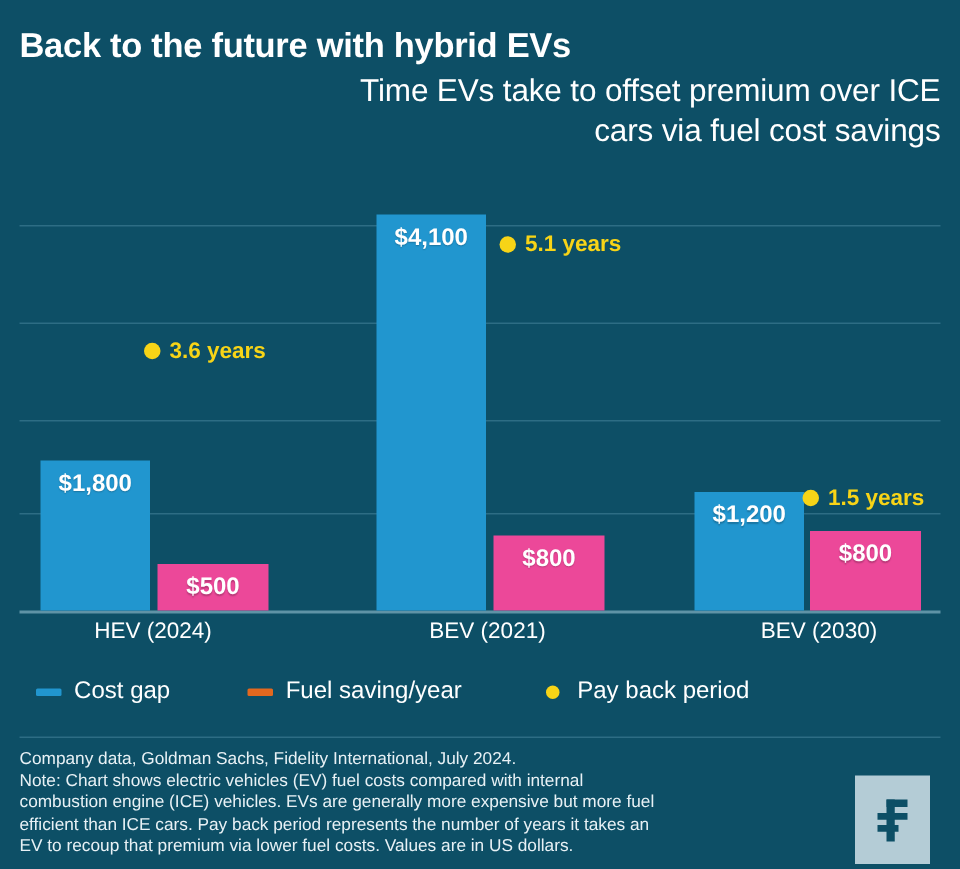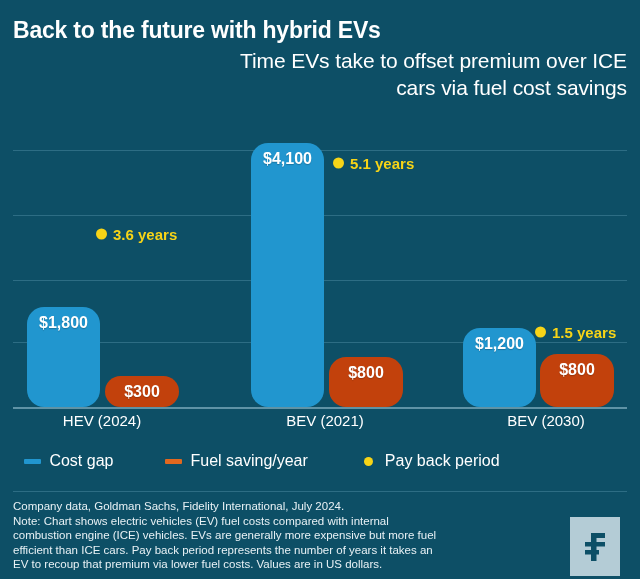--- a/index.html
+++ b/index.html
@@ -35,23 +35,23 @@
   }
   .gridline {
     position: absolute; left: 0; width: 100%;
     height: 1px; background: #2d6d84;
   }
   .axisline {
     position: absolute; left: 0; width: 100%;
     height: 2px; background: #5f93a6; bottom: -2px;
   }
 
-  .bar { position: absolute; bottom: 0; border-radius: 17px; }
+  .bar { position: absolute; bottom: 0; }
   .bar.blue   { background: #2196cf; }
-  .bar.orange { background: #c2410c; }
+  .bar.orange { background: #ec4899; }
   .bar .vlabel {
     position: absolute; left: 0; width: 100%;
     top: 7px; text-align: center;
     font-size: 16px; font-weight: bold; color: #ffffff;
     text-shadow: 0 1px 1px rgba(0,0,0,.22);
     white-space: nowrap;
   }
 
   .marker {
     position: absolute;
@@ -126,21 +126,21 @@
     <div class="gridline" style="top:10px"></div>
     <div class="gridline" style="top:75px"></div>
     <div class="gridline" style="top:140px"></div>
     <div class="gridline" style="top:202px"></div>
     <div class="axisline"></div>
 
     <div class="bar blue" style="left:14px; width:73px; height:100px">
       <span class="vlabel">$1,800</span>
     </div>
     <div class="bar orange" style="left:92px; width:74px; height:31px">
-      <span class="vlabel">$300</span>
+      <span class="vlabel">$500</span>
     </div>
     <div class="marker" style="left:83px; top:94px">
       <span class="dot"></span>
       <span class="mlabel">3.6 years</span>
     </div>
 
     <div class="bar blue" style="left:238px; width:73px; height:264px">
       <span class="vlabel">$4,100</span>
     </div>
     <div class="bar orange" style="left:316px; width:74px; height:50px">

